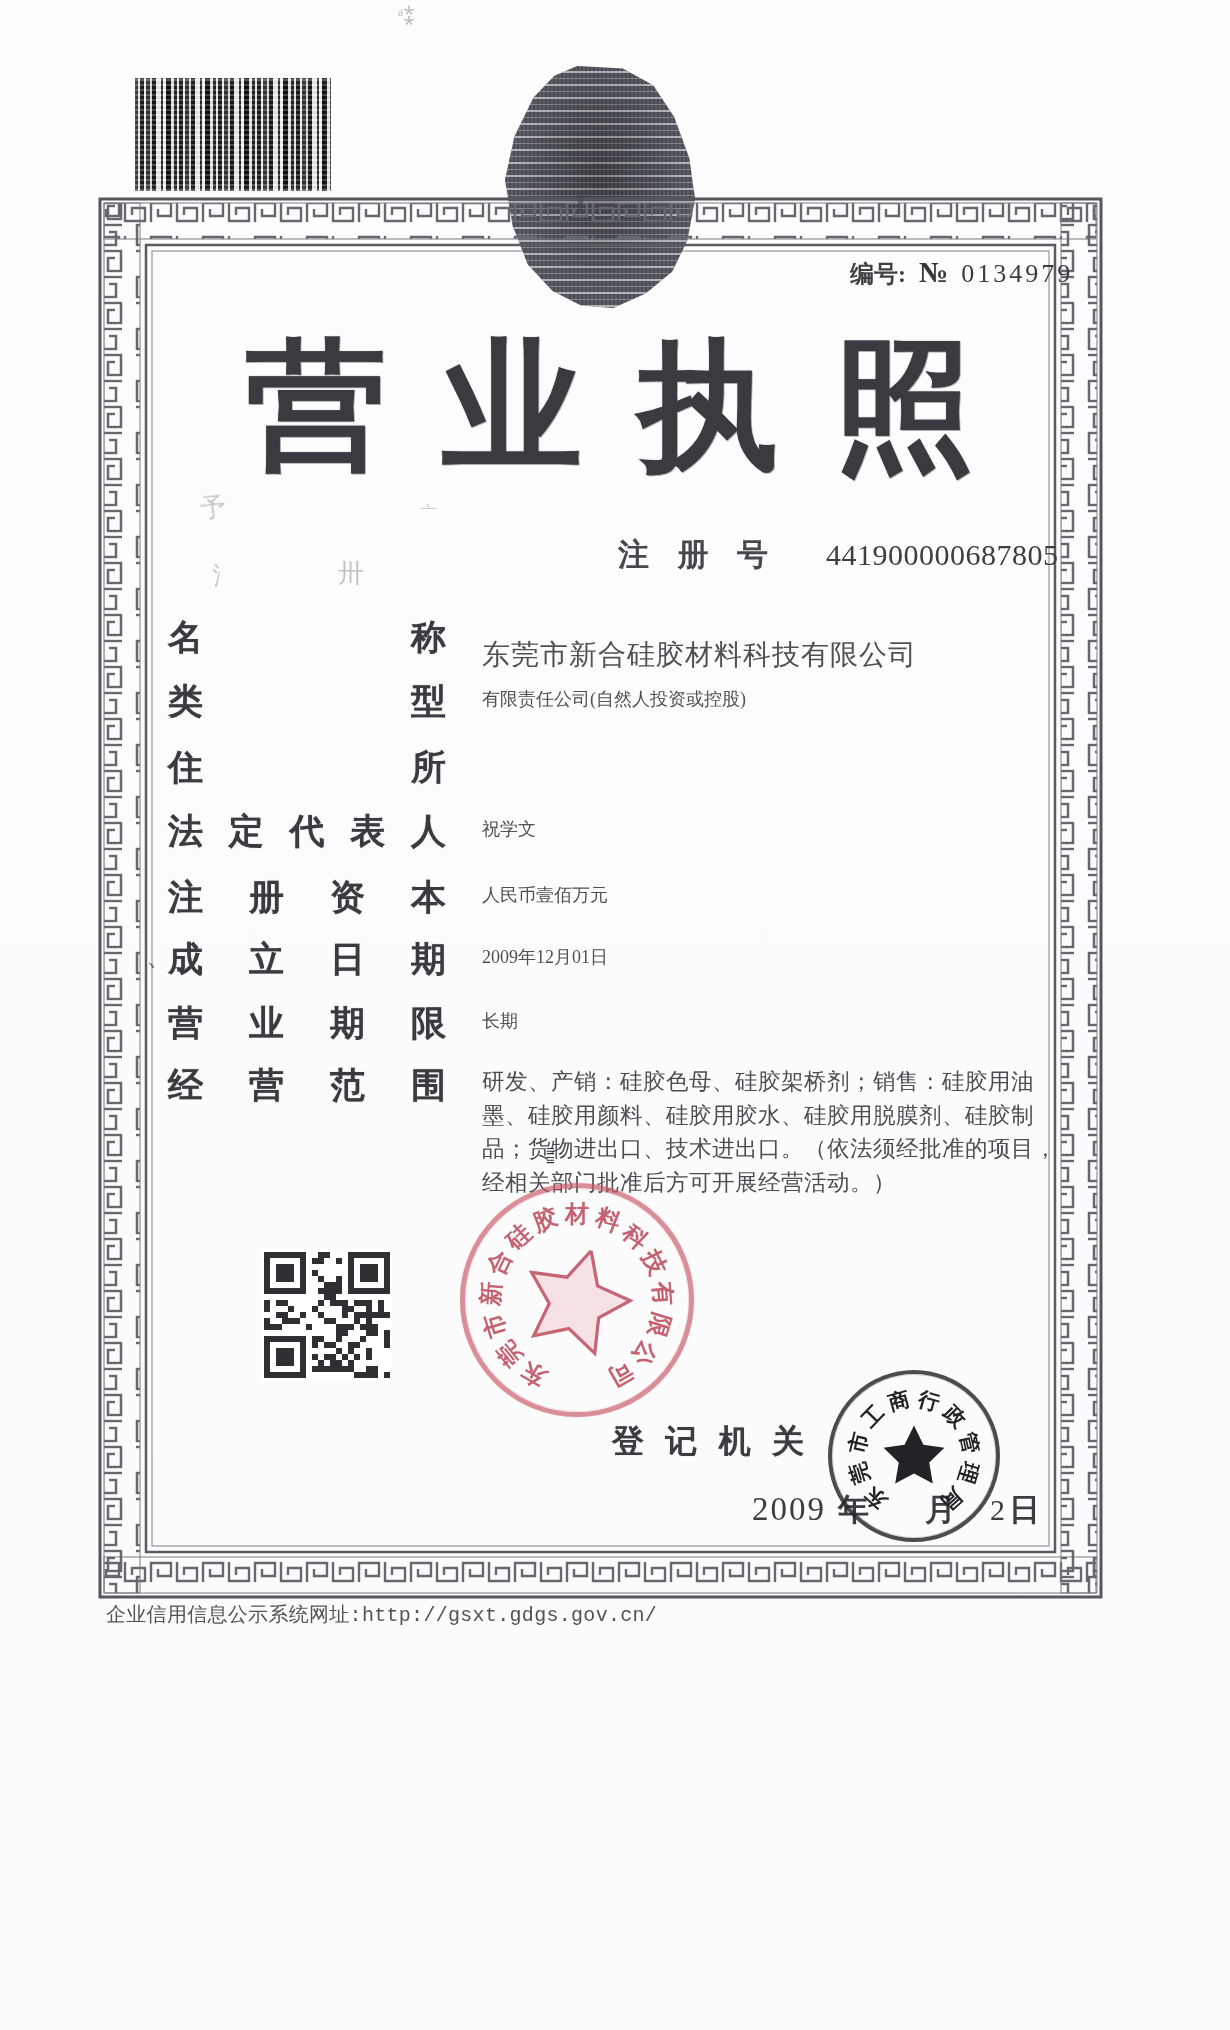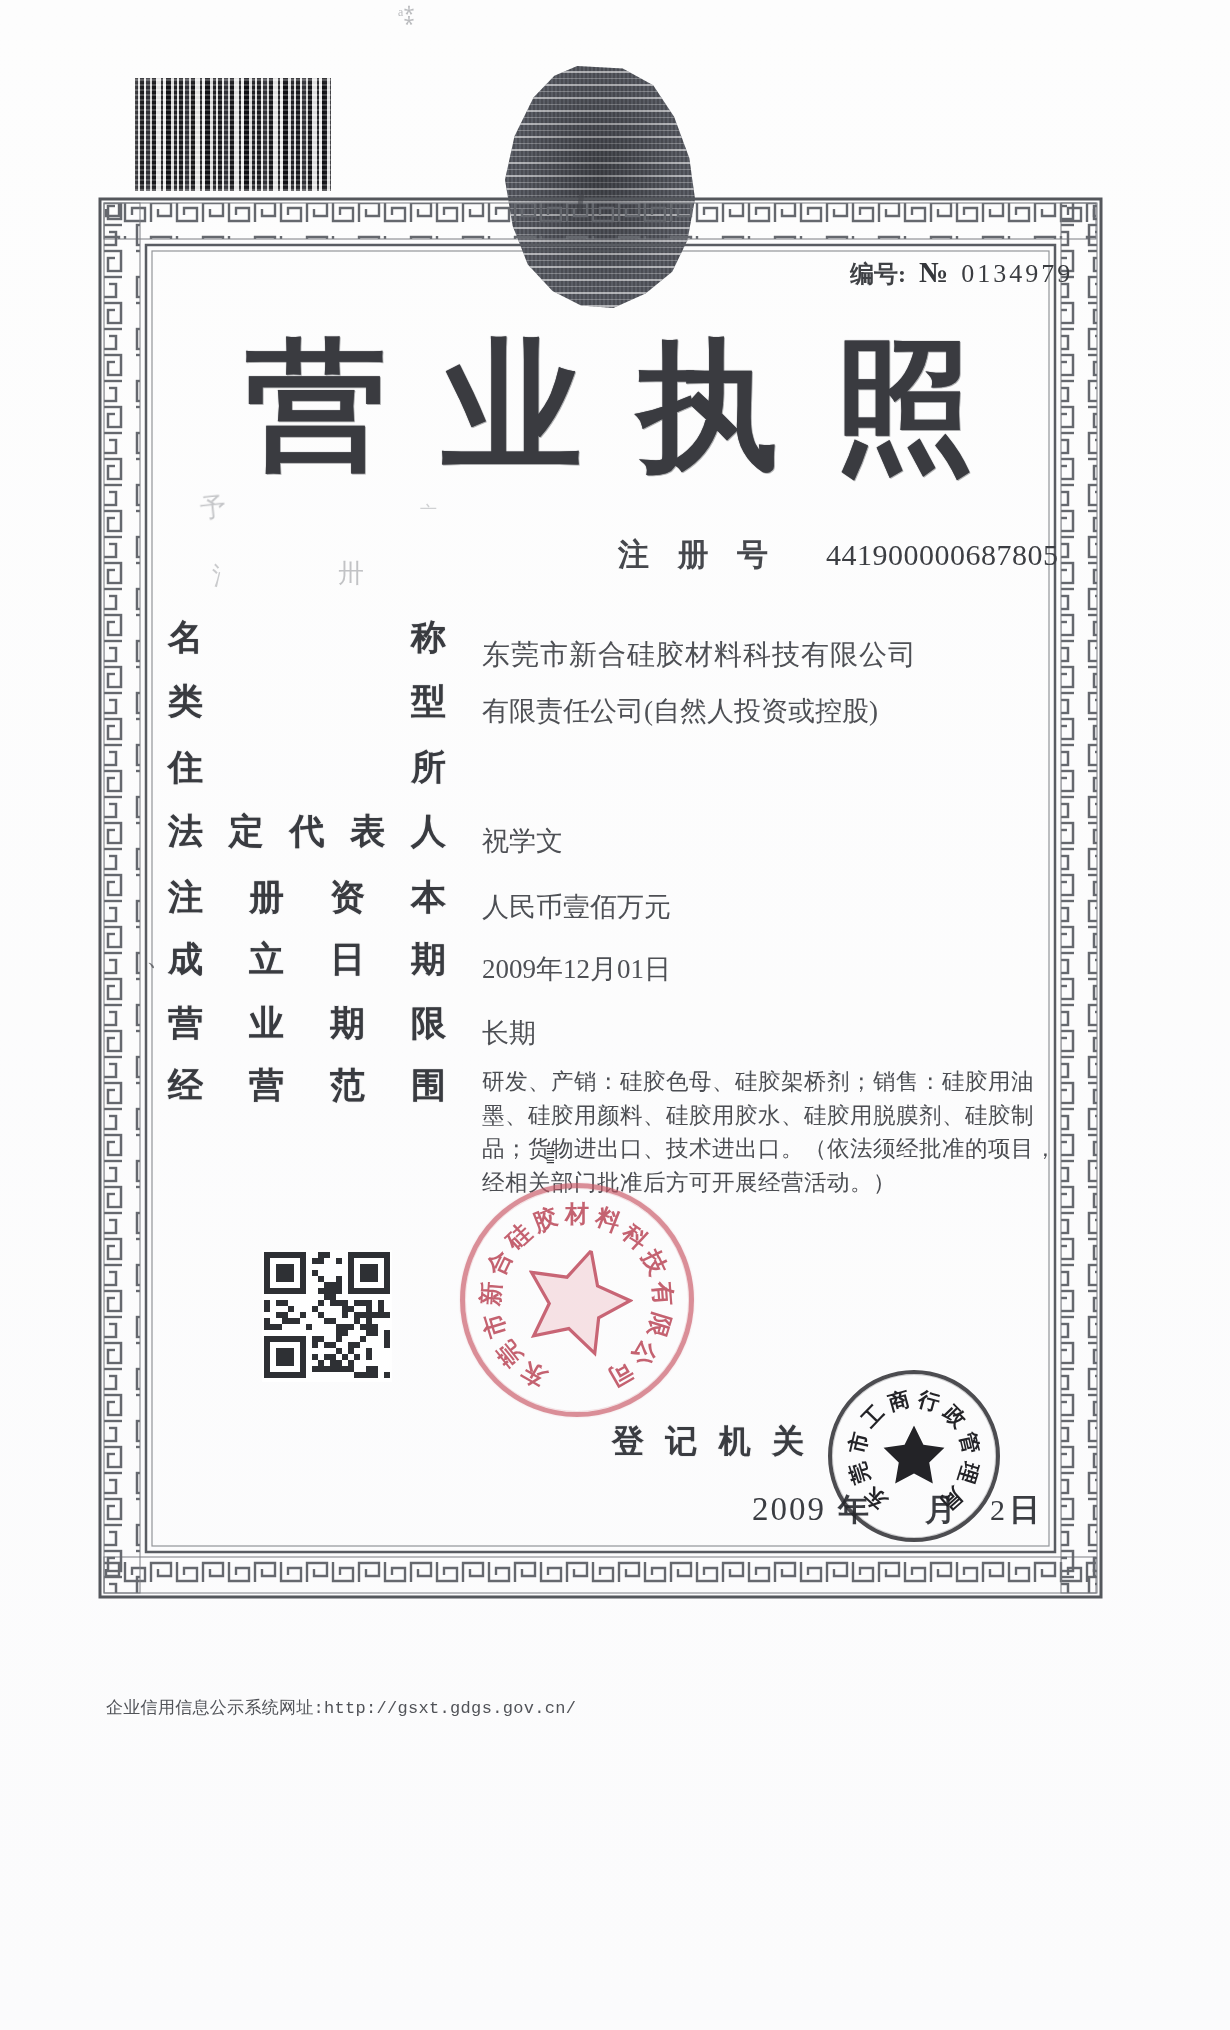--- a/index.html
+++ b/index.html
@@ -55,21 +55,21 @@
   .regline .rlabel{display:flex;justify-content:space-between;width:150px;font-size:31px;font-weight:700;color:#46484d;font-family:"Liberation Serif",serif;}
   .regline .rvalue{margin-left:58px;font-size:30px;font-family:"Liberation Serif",serif;color:#3c3e43;letter-spacing:.5px;}
   
   .row{position:absolute;left:168px;display:flex;align-items:flex-start;}
   .flabel{
     display:flex;justify-content:space-between;width:278px;flex:none;
     font-size:35px;font-weight:700;color:#393b40;
     font-family:"Liberation Serif",serif;
     text-shadow:0 0 1px rgba(57,59,64,.55);
   }
-  .fvalue{margin-left:36px;margin-top:15px;font-size:27px;color:#4e5055;font-family:"Liberation Serif",serif;}
+  .fvalue{margin-left:36px;margin-top:9px;font-size:18px;color:#4e5055;font-family:"Liberation Serif",serif;}
   .fvalue.big{font-size:28px;margin-top:22px;letter-spacing:1px;}
   .fvalue.scope{width:588px;font-size:22.5px;line-height:33.5px;margin-top:3px;letter-spacing:.5px;color:#4b4d52;}
   
   .qr{position:absolute;left:262px;top:1250px;width:130px;height:132px;background:#fff;}
   .qr i{position:absolute;width:6px;height:6px;background:#2e3034;}
   
   .seal{position:absolute;border-radius:50%;}
   .seal .arc-char{font-family:"Liberation Serif",serif;}
   .company-seal{
     left:460px;top:1183px;width:224px;height:224px;z-index:6;
@@ -89,21 +89,21 @@
     font-size:32px;font-weight:700;color:#3a3c41;font-family:"Liberation Serif",serif;text-shadow:0 0 1px rgba(58,60,65,.5);}
   .dateline{position:absolute;left:752px;top:1489px;display:flex;align-items:baseline;z-index:5;
     font-family:"Liberation Serif",serif;color:#3b3d42;}
   .dateline .year{font-size:33px;letter-spacing:2px;}
   .dateline .unit{font-size:31px;font-weight:700;}
   .dateline .u-year{margin-left:12px;}
   .dateline .u-month{margin-left:56px;}
   .dateline .day{margin-left:34px;font-size:30px;}
   .dateline .u-day{margin-left:4px;}
   
-  .footer-left{position:absolute;left:106px;top:1696px;font-size:17px;color:#515358;
+  .footer-left{position:absolute;left:106px;top:1601px;font-size:20px;color:#515358;
     font-family:"Liberation Mono",monospace;letter-spacing:.3px;}
   .footer-right{position:absolute;left:724px;top:1597px;font-size:21.5px;font-weight:700;color:#3e4045;
     font-family:"Liberation Serif",serif;letter-spacing:.5px;text-shadow:0 0 1px rgba(62,64,69,.4);}
   
   .ghost{position:absolute;color:#6b6e74;filter:blur(.6px);font-family:"Liberation Serif",serif;}
   .artifact-eq{position:absolute;left:546px;top:1146px;font-size:15px;color:#303236;font-weight:700;line-height:9px;z-index:4;}
   .tickmark{position:absolute;left:578px;top:194px;width:5px;height:17px;background:#44464b;opacity:.55;transform:rotate(7deg);}
   .comma-mark{position:absolute;left:146px;top:938px;font-size:27px;color:#55575c;opacity:.8;font-family:"Liberation Serif",serif;}
 </style>
 </head>

